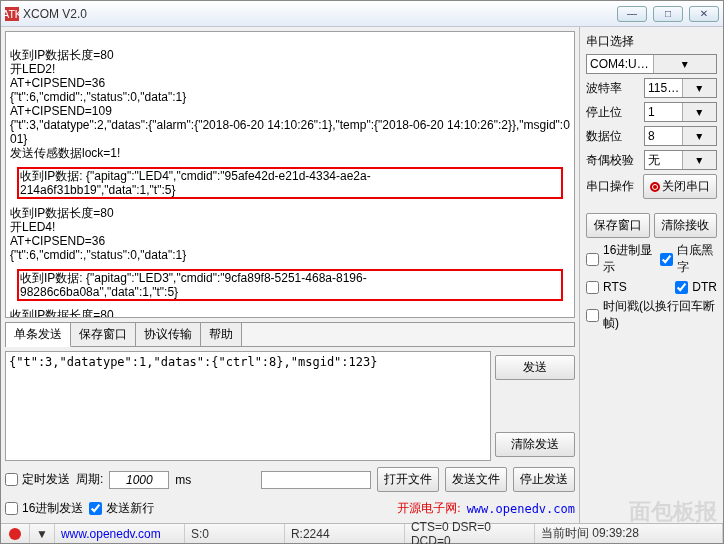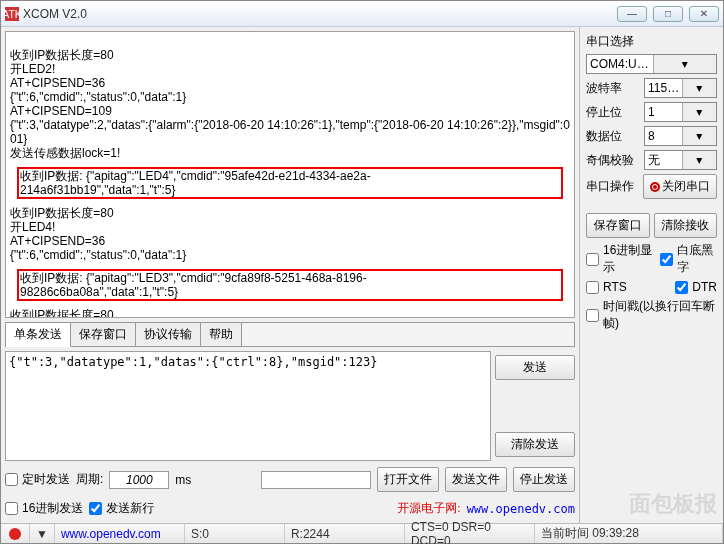--- a/index.html
+++ b/index.html
@@ -33,21 +33,21 @@
 .row { display:flex; align-items:center; gap:6px; justify-content:space-between; }
 .row .label{width:52px;}
 .row .combo{flex:1;justify-content:space-between;}
 .btnrow{display:flex; gap:4px;}
 .btnrow .btn{flex:1;}
 .recdot{display:inline-block;width:10px;height:10px;border-radius:50%;border:2px solid #c00;background:#c00;box-shadow:0 0 0 1px #fff inset;vertical-align:middle;margin-right:2px;}
 .statusbar { height: 20px; background: linear-gradient(#f8f8f8,#e8e8e8); border-top: 1px solid #bbb; display:flex; align-items:center; font-size:11px; color:#333; }
 .statusbar > div{border-right:1px solid #ccc; padding:0 6px; height:100%; display:flex;align-items:center;}
 .statred{width:12px;height:12px;border-radius:50%;background:#d22;margin:0 2px;}
 .link{color:#00e;}
-.watermark{position:absolute;right:6px;bottom:24px;color:#bbb;font-size:22px;font-weight:bold;opacity:.45;font-family:SimHei;}
+.watermark{position:absolute;right:6px;bottom:16px;color:#bbb;font-size:22px;font-weight:bold;opacity:.45;font-family:SimHei;}
 </style>
 </head>
 <body>
 
 <div class="window">
   <div class="titlebar">
     <svg class="icon" viewBox="0 0 16 16">
         <rect width="16" height="16" fill="#c33"></rect>
         <text x="8" y="12" text-anchor="middle" fill="#fff" font-size="8">ATK</text>
       </svg>

